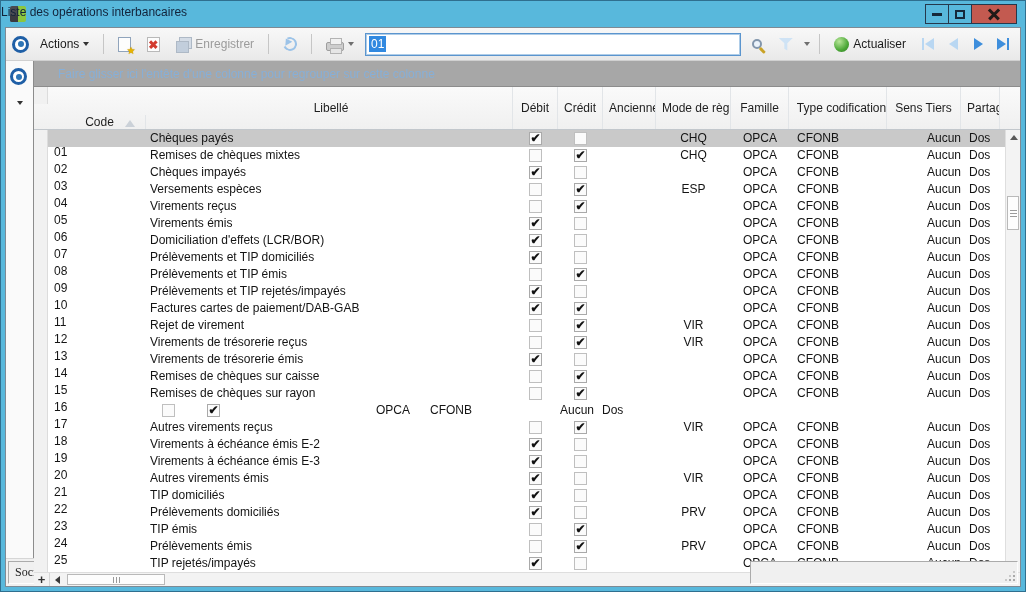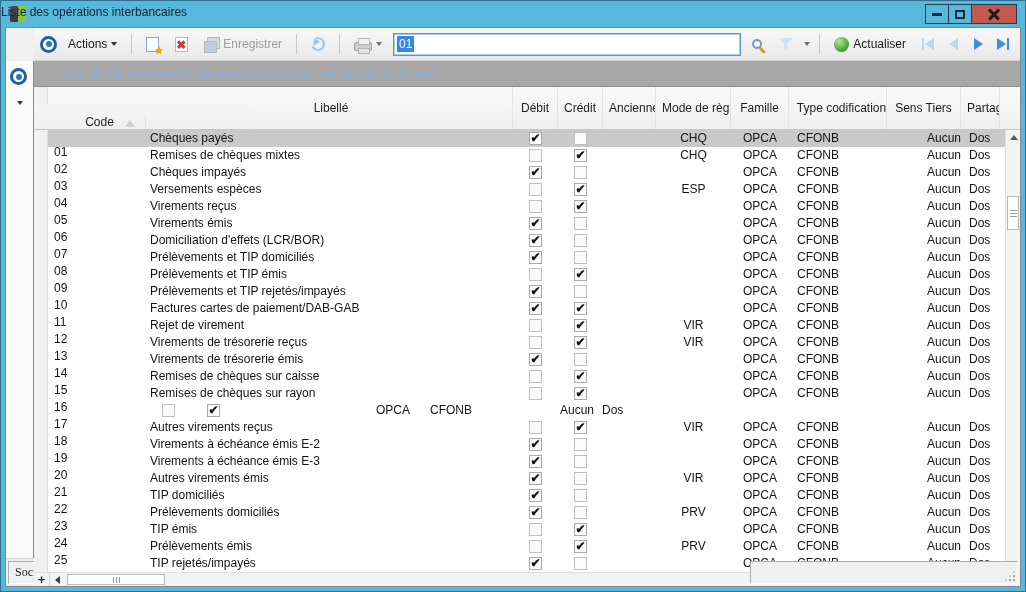--- a/index.html
+++ b/index.html
@@ -30,21 +30,21 @@
   .glyph-close::before,.glyph-close::after { content:''; position:absolute; left:-1px; top:5px; width:14px; height:2.6px; background:#201A18; }
   .glyph-close::before { transform:rotate(45deg); }
   .glyph-close::after  { transform:rotate(-45deg); }
 
   
   .client { position:absolute; left:4px; top:26px; width:1016px; height:560px;
             background:#F0F0F0; border:1px solid #7E8A94; display:flex; flex-direction:column; }
 
   
   .toolbar { height:33px; flex:0 0 33px; background:linear-gradient(#F8F8F8,#E9E9E9);
-             border-bottom:1px solid #D0D0D0; display:flex; align-items:center; padding:0 6px; gap:6px;margin-left:28px; }
+             border-bottom:1px solid #D0D0D0; display:flex; align-items:center; padding:0 6px; gap:6px; }
   .tsep { width:1px; height:20px; background:#C6C6C6; margin:0 3px; flex:0 0 1px; }
   .tbtn { display:flex; align-items:center; gap:4px; padding:3px 5px; border-radius:2px; font-size:12px; color:#1A1A1A; }
   .tbtn.disabled { color:#9B9B9B; }
   .caret { width:0; height:0; border-left:3.5px solid transparent; border-right:3.5px solid transparent; border-top:4.5px solid #333; }
   .caret.lite { border-top-color:#6F6F6F; }
 
   .bullseye { width:17px; height:17px; border-radius:50%; border:3px solid #1F5FA6; background:#fff; position:relative; flex:0 0 17px; }
   .bullseye::after { content:''; position:absolute; inset:2.5px; border-radius:50%; background:#2E75B6; }
 
   .icon-page { width:13px; height:15px; background:#FDFDFD; border:1px solid #90A4BC; position:relative; }

